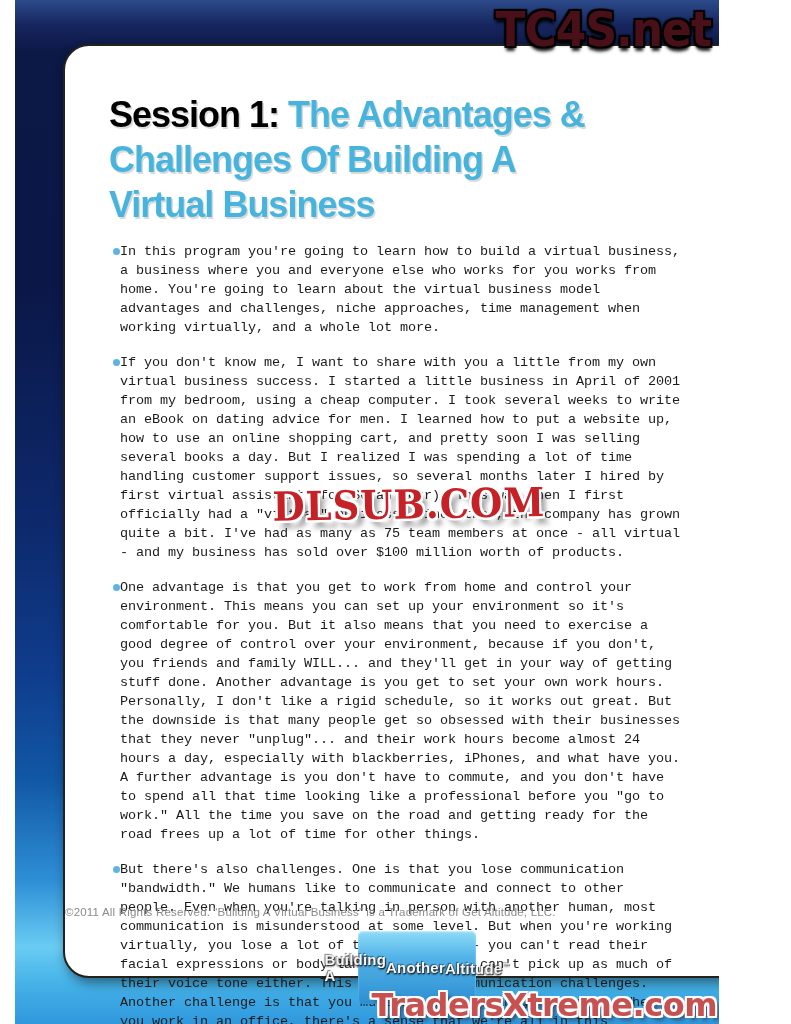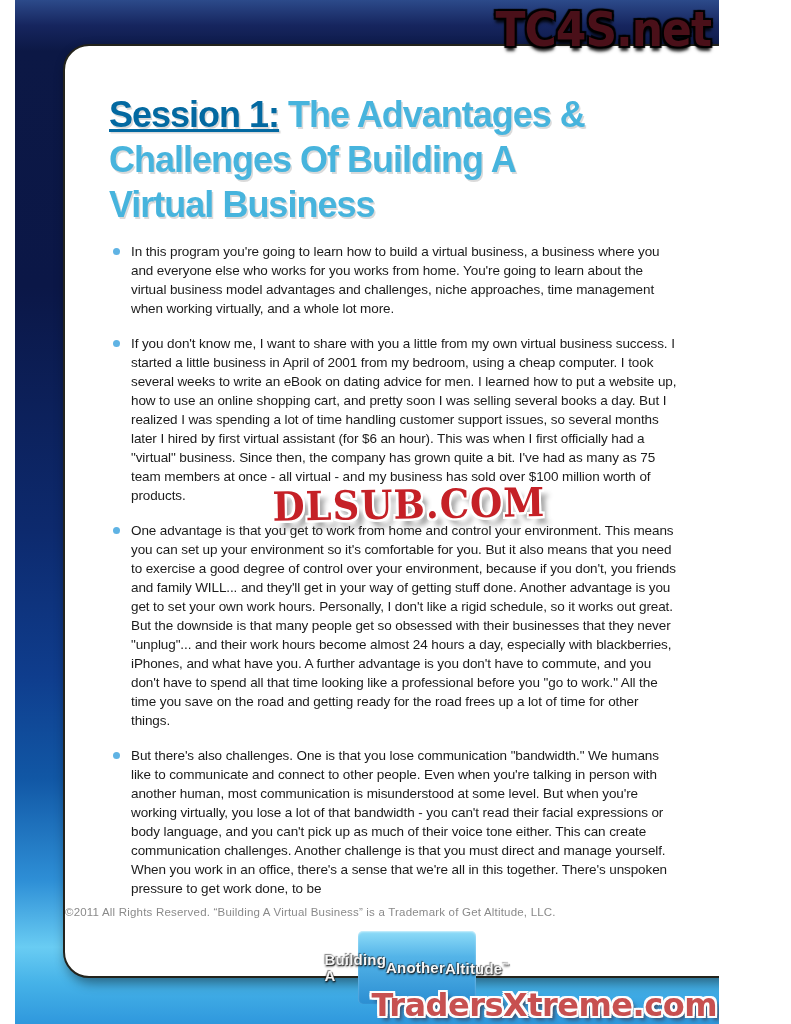--- a/index.html
+++ b/index.html
@@ -7,23 +7,23 @@
   .page{position:relative;width:704px;height:1024px;overflow:hidden;
     background:linear-gradient(180deg,
       #2c4a8a 0%, #16255e 2.5%, #0c1845 5%, #0b1747 28%,
       #0d2a6e 52%, #0f3d8d 66%, #1157a5 76%, #2e8fd6 86%,
       #69ccf3 92.5%, #45b2e8 96%, #2f98dd 100%);margin-left:15px;}
   .card{position:absolute;left:48px;top:44px;width:698px;height:934px;box-sizing:border-box;
     background:#ffffff;border:2px solid #23231c;border-radius:26px;
     padding:46px 42px 0 44px;box-shadow:3px 5px 12px rgba(0,0,0,0.45);}
   h1.title{margin:0;font-size:36px;line-height:45px;font-weight:bold;letter-spacing:-1px;
     color:#47b4dd;text-shadow:1.5px 1.5px 0 rgba(150,150,150,0.35);}
-  .t-session{color:#0369a1;text-decoration:underline;}
+  .t-session{color:#000000;}
   ul.bullets{list-style:none;margin:15px 0 0 0;padding:0 0 0 4px;width:568px;}
-  ul.bullets li{display:flex;gap:11px;margin-bottom:16px;}
+  ul.bullets li{display:flex;gap:0;margin-bottom:16px;font-family:Liberation Mono, monospace;}
   .bullet-dot{width:7px;height:7px;border-radius:50%;background:#5fb3e4;margin-top:6px;flex:0 0 auto;}
   .ptext{font-size:13.5px;line-height:19px;color:#1b1b1b;letter-spacing:-0.1px;}
   .footer{position:absolute;bottom:58px;left:0;right:0;text-align:left;
     font-size:11.5px;color:#8a8a8a;letter-spacing:0.2px;}
   .logo{position:absolute;left:343px;top:931px;width:118px;height:73px;z-index:5;
     background:linear-gradient(180deg,#8edcf8 0%,#54b4e8 35%,#2b8ed2 100%);
     border-radius:5px;display:flex;flex-direction:row;align-items:center;justify-content:center;
     box-shadow:inset 0 1px 2px rgba(255,255,255,0.6);}
   .logo-line{font-weight:bold;font-size:15px;line-height:16px;color:#f5f5f5;letter-spacing:0.2px;
     text-shadow:1px 1px 1px rgba(25,25,25,0.9), -1px -1px 1px rgba(25,25,25,0.55), 0 2px 2px rgba(0,0,0,0.45);}

